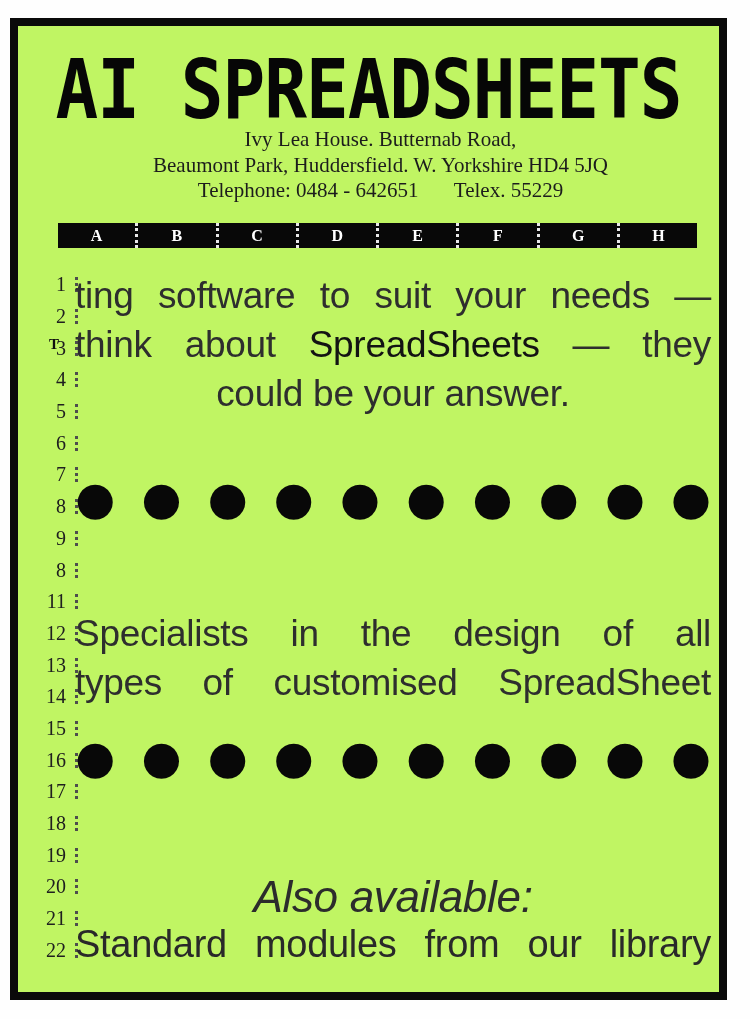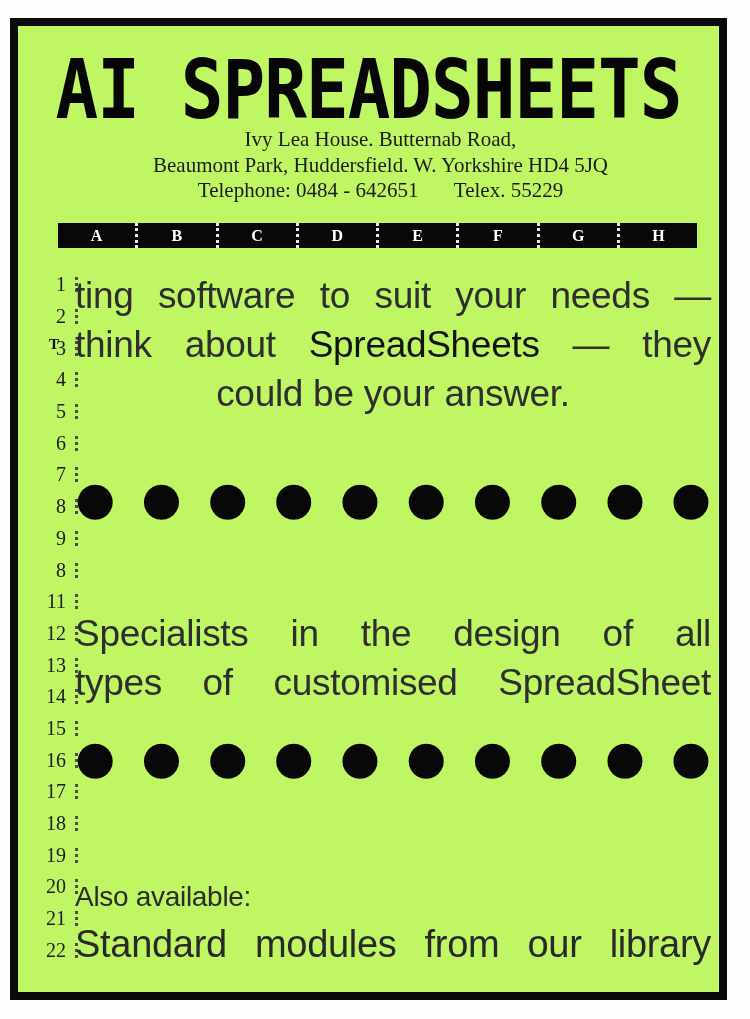--- a/index.html
+++ b/index.html
@@ -80,22 +80,22 @@
     display:flex;justify-content:space-between;align-items:center;
   }
   .dots1{top:455px;}
   .dots2{top:714px;}
   .dot{
     font-family:"DejaVu Sans",sans-serif;
     font-size:46px;line-height:34px;color:#0b0b0b;
   }
   .also{
     position:absolute;left:57px;top:850px;width:636px;height:42px;
-    line-height:42px;font-size:28px;
-    color:#2e2e2e;text-align:left;letter-spacing:-0.3px;
+    line-height:42px;font-size:44px;font-style:italic;
+    color:#2e2e2e;text-align:center;letter-spacing:-0.3px;
   }
   .modules{
     position:absolute;left:57px;top:894px;width:636px;height:49px;
     line-height:49px;font-size:38px;color:#2c2c2c;
     letter-spacing:-0.3px;white-space:nowrap;
     text-align:justify;text-align-last:justify;
   }
 </style>
 </head>
 <body>

